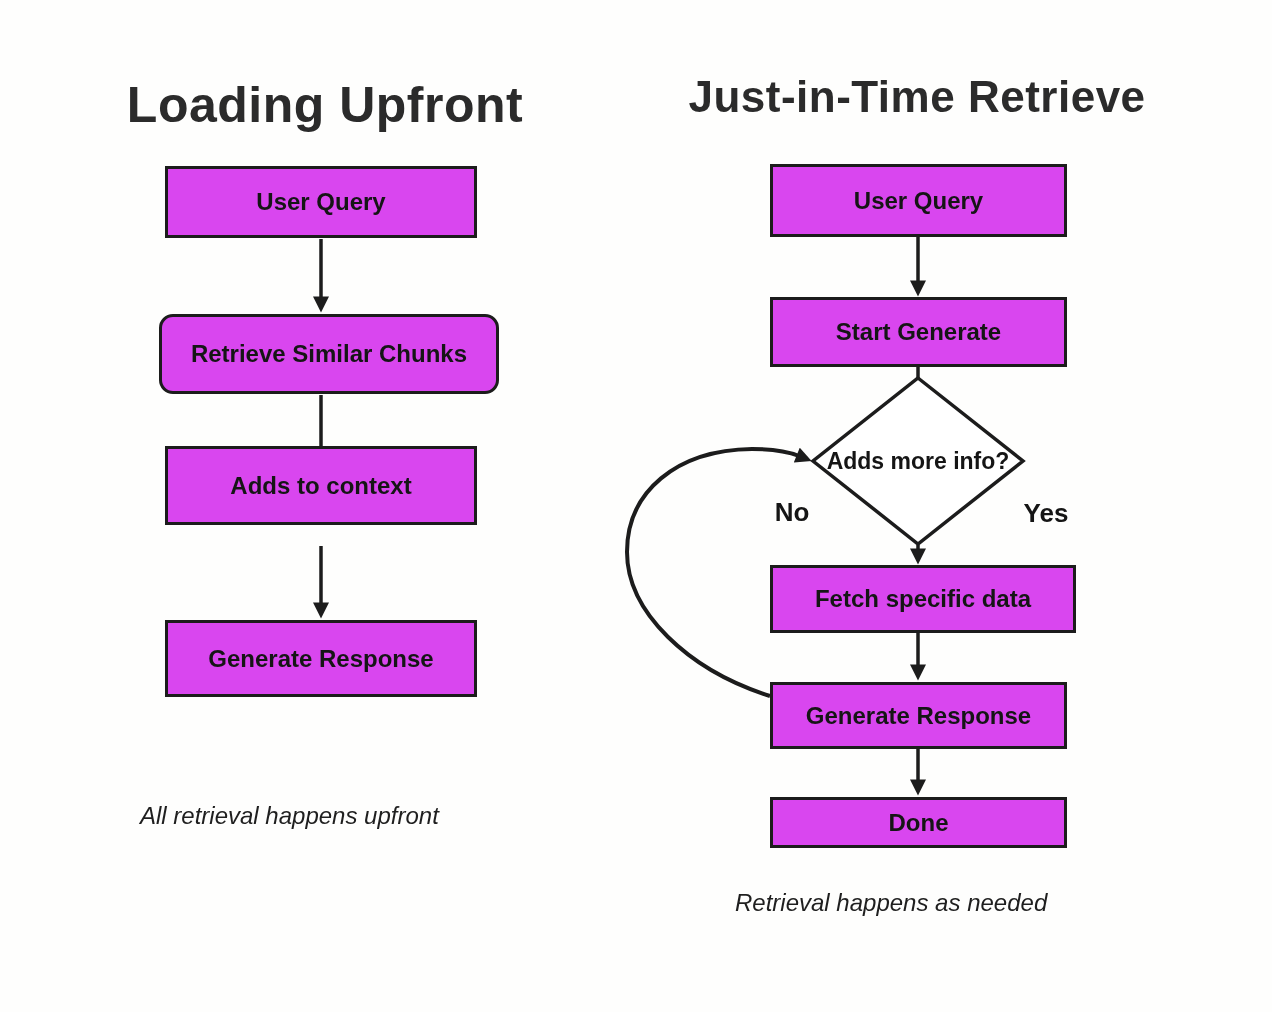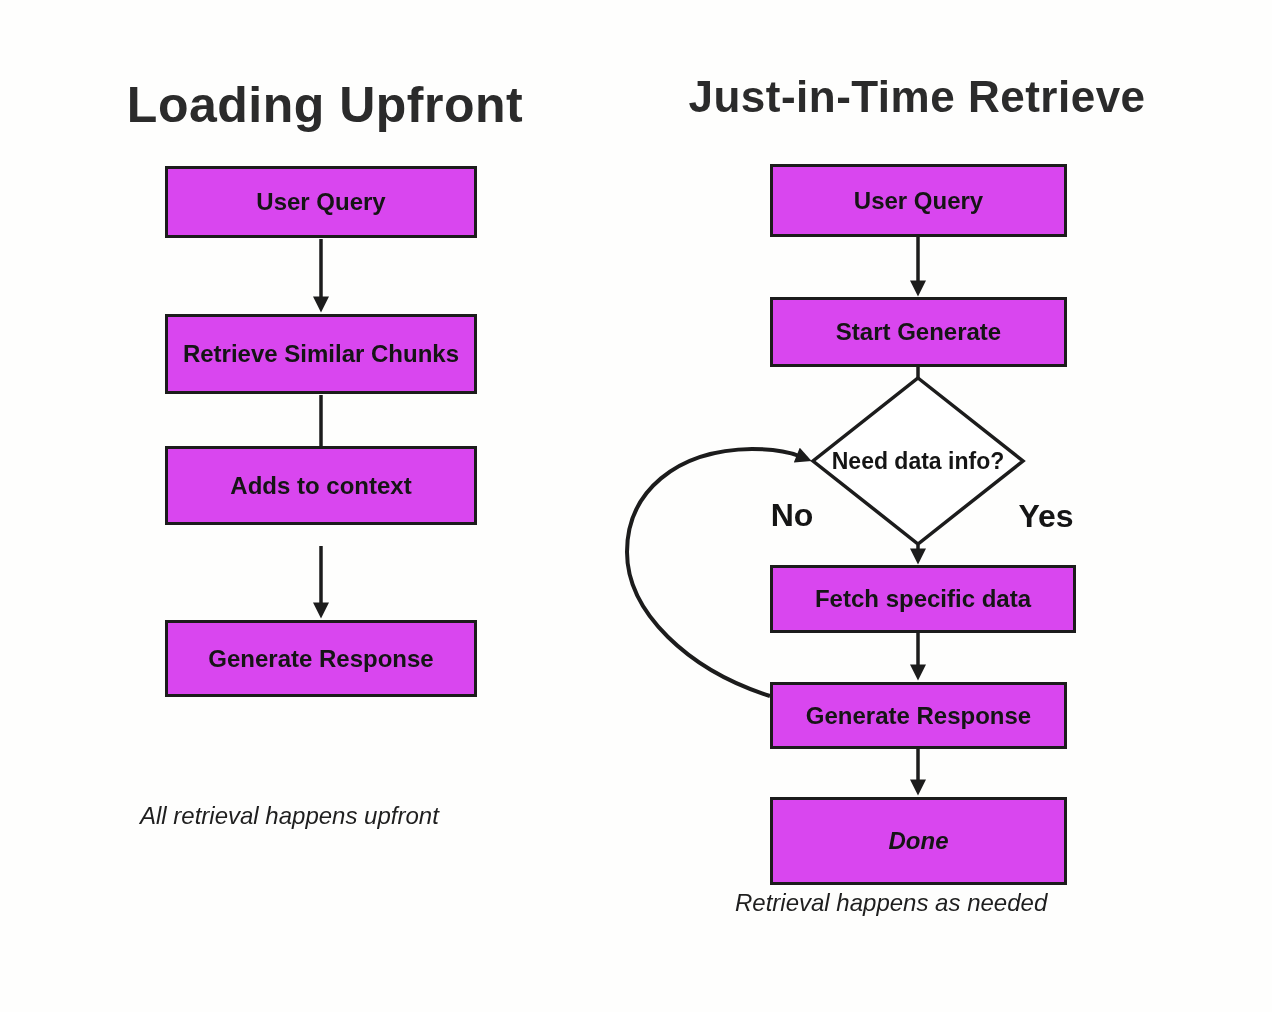--- a/index.html
+++ b/index.html
@@ -29,42 +29,42 @@
     border: 3.5px solid #1c1c1c;
     display: flex;
     align-items: center;
     justify-content: center;
     font-weight: 700;
     font-size: 24px;
     color: #151515;
     text-align: right;
   }
   .node-l1 { left: 165px; top: 166px; width: 312px; height: 72px; }
-  .node-l2 { left: 165px; top: 314px; width: 312px; height: 80px; }
+  .node-l2 { left: 159px; top: 314px; width: 340px; height: 80px; border-radius: 14px; }
   .node-l3 { left: 165px; top: 446px; width: 312px; height: 79px; }
   .node-l4 { left: 165px; top: 620px; width: 312px; height: 77px; }
   .node-r1 { left: 770px; top: 164px; width: 297px; height: 73px; }
   .node-r2 { left: 770px; top: 297px; width: 297px; height: 70px; }
   .node-r3 { left: 770px; top: 565px; width: 306px; height: 68px; }
   .node-r4 { left: 770px; top: 682px; width: 297px; height: 67px; }
-  .node-r5 { left: 770px; top: 797px; width: 297px; height: 88px; font-style: italic; }
+  .node-r5 { left: 770px; top: 797px; width: 297px; height: 51px; }
   .diamond-label {
     position: absolute;
     left: 818px; top: 448px; width: 200px;
     text-align: center;
     font-weight: 700;
     font-size: 23px;
     color: #151515;
   }
   .branch-label {
     position: absolute;
     width: 60px;
     text-align: center;
     font-weight: 700;
-    font-size: 32px;
+    font-size: 26px;
     color: #151515;
   }
   .branch-no  { left: 762px;  top: 497px; }
   .branch-yes { left: 1016px; top: 498px; }
   .caption {
     position: absolute;
     text-align: left;
     font-style: italic;
     font-size: 24px;
     color: #1f1f1f;
@@ -102,21 +102,21 @@
   <div class="title title-left">Loading Upfront</div>
   <div class="title title-right">Just-in-Time Retrieve</div>
 
   <div class="node node-l1">User Query</div>
   <div class="node node-l2">Retrieve Similar Chunks</div>
   <div class="node node-l3">Adds to context</div>
   <div class="node node-l4">Generate Response</div>
 
   <div class="node node-r1">User Query</div>
   <div class="node node-r2">Start Generate</div>
-  <div class="diamond-label">Need data info?</div>
+  <div class="diamond-label">Adds more info?</div>
   <div class="node node-r3">Fetch specific data</div>
   <div class="node node-r4">Generate Response</div>
   <div class="node node-r5">Done</div>
 
   <div class="branch-label branch-no">No</div>
   <div class="branch-label branch-yes">Yes</div>
 
   <div class="caption caption-left">All retrieval happens upfront</div>
   <div class="caption caption-right">Retrieval happens as needed</div>
 

